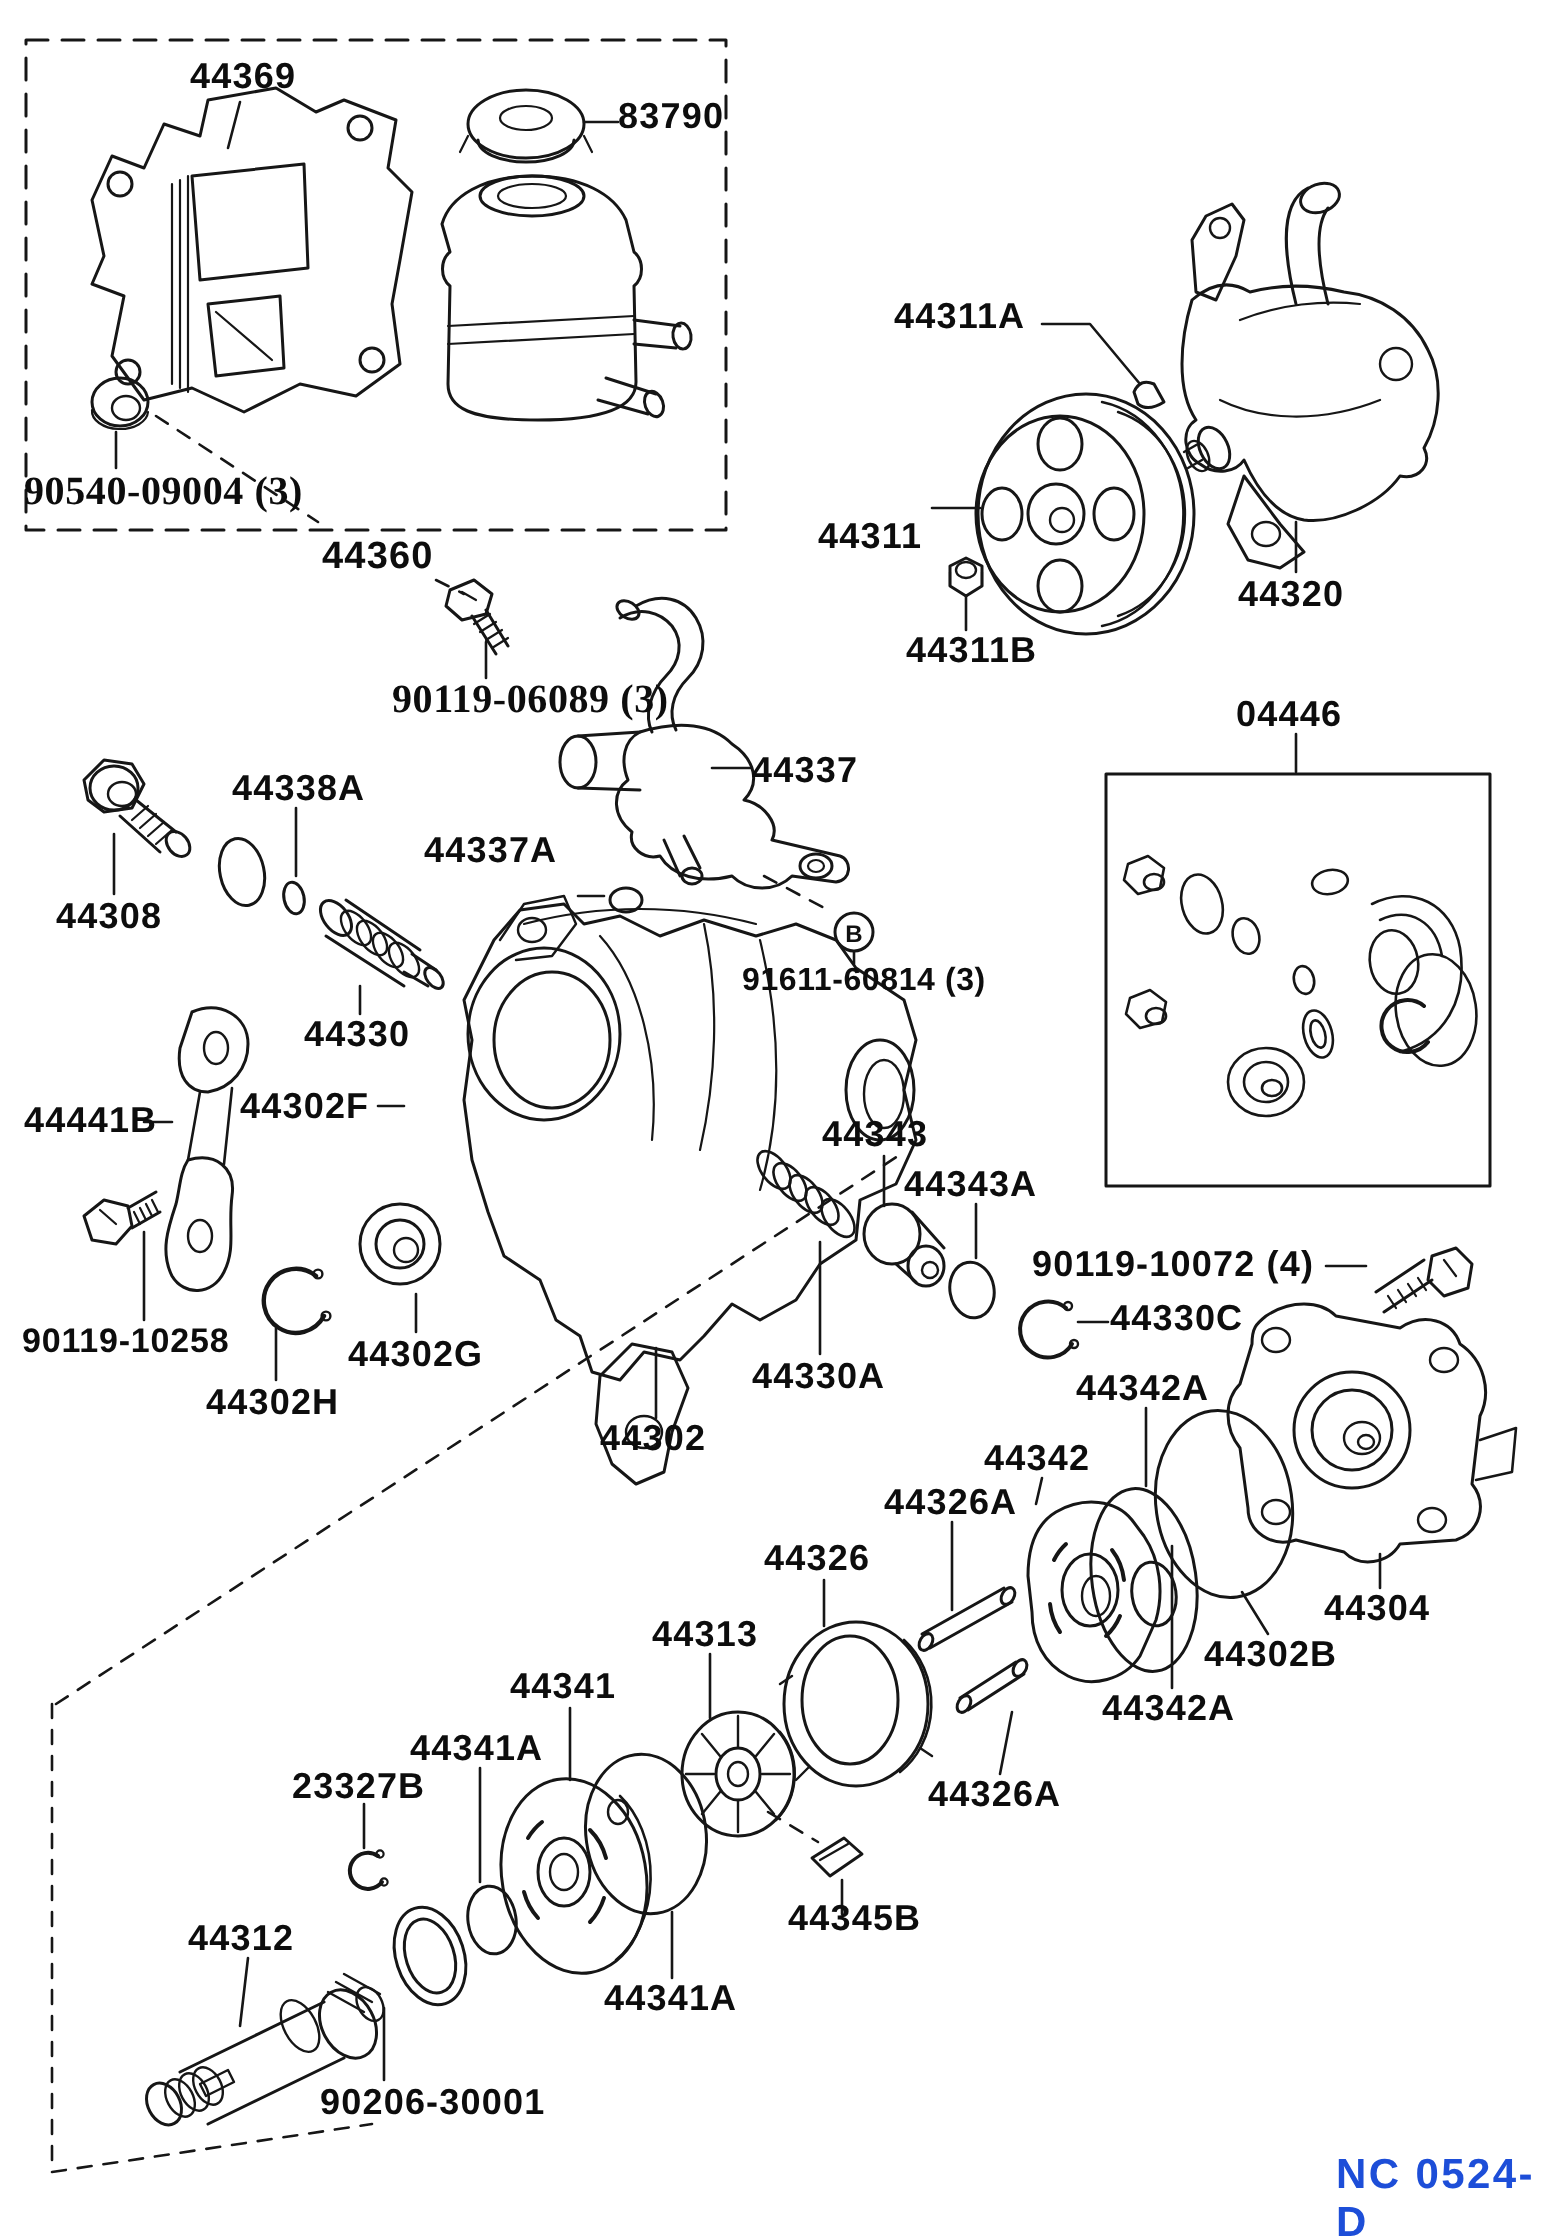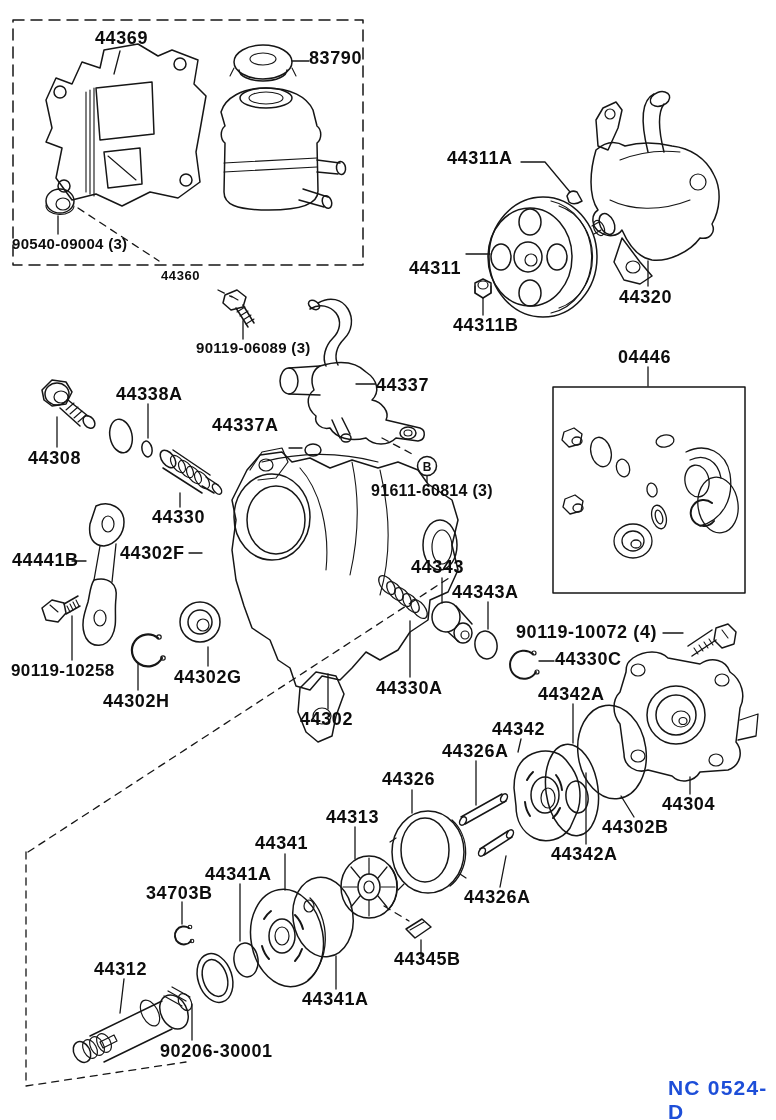--- a/index.html
+++ b/index.html
@@ -1,24 +1,24 @@
 <!DOCTYPE html>
 <html><head>
 <meta charset="utf-8">
 <style>
   html,body{margin:0;padding:0;background:#fff;}
   .stage{position:relative;width:776px;height:1120px;background:#ffffff;
          font-family:"Liberation Sans",sans-serif;overflow:hidden;}
   .stage svg{position:absolute;left:0;top:0;}
   .lbl{position:absolute;font-weight:bold;font-size:18px;line-height:1;
        letter-spacing:0.6px;color:#0d0d0d;white-space:nowrap;}
-  .sz15{font-size:15px;letter-spacing:0.3px;}
+  .sz15{font-size:20px;letter-spacing:0.3px;font-family:Liberation Serif, serif;}
   .sz16{font-size:16px;letter-spacing:0.3px;}
   .sz17{font-size:17px;letter-spacing:0.4px;}
-  .sz19{font-size:13px;}
+  .sz19{font-size:19px;}
   .code{position:absolute;font-weight:bold;font-size:21px;letter-spacing:1.2px;color:#1d4ed8;}
 </style>
 </head>
 <body>
 
 <div class="stage">
 
 <svg width="776" height="1120" viewBox="0 0 776 1120">
   <g stroke="#161616" fill="none" stroke-width="1.5" stroke-linecap="round" stroke-linejoin="round">
 
@@ -418,21 +418,21 @@
 <div class="lbl" style="left:538px;top:685px">44342A</div>
 <div class="lbl" style="left:492px;top:720px">44342</div>
 <div class="lbl" style="left:442px;top:742px">44326A</div>
 <div class="lbl" style="left:382px;top:770px">44326</div>
 <div class="lbl" style="left:662px;top:795px">44304</div>
 <div class="lbl" style="left:602px;top:818px">44302B</div>
 <div class="lbl" style="left:551px;top:845px">44342A</div>
 <div class="lbl" style="left:326px;top:808px">44313</div>
 <div class="lbl" style="left:255px;top:834px">44341</div>
 <div class="lbl" style="left:205px;top:865px">44341A</div>
-<div class="lbl" style="left:146px;top:884px">34703B</div>
+<div class="lbl" style="left:146px;top:884px">23327B</div>
 <div class="lbl" style="left:94px;top:960px">44312</div>
 <div class="lbl" style="left:302px;top:990px">44341A</div>
 <div class="lbl" style="left:160px;top:1042px">90206-30001</div>
 <div class="lbl" style="left:464px;top:888px">44326A</div>
 <div class="lbl" style="left:394px;top:950px">44345B</div>
 
 <div class="code" style="left:668px;top:1076px">NC 0524-D</div>
 
 </div>
 

